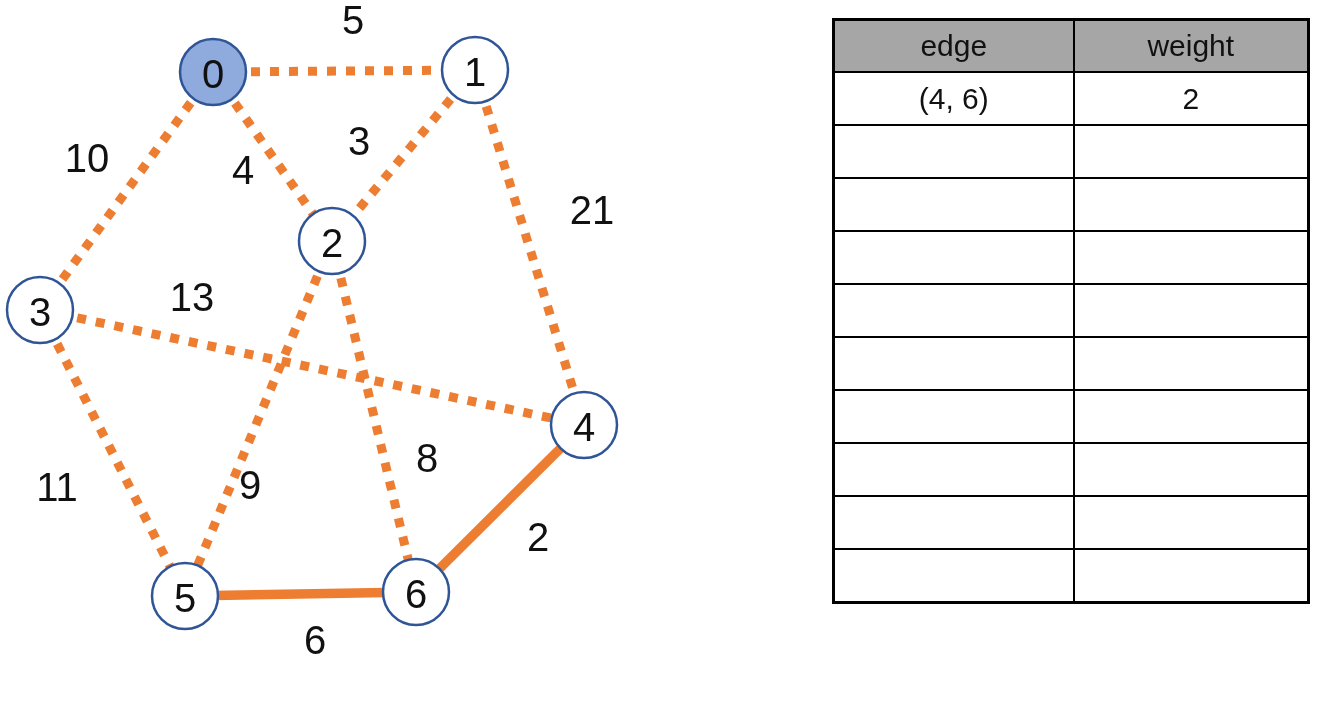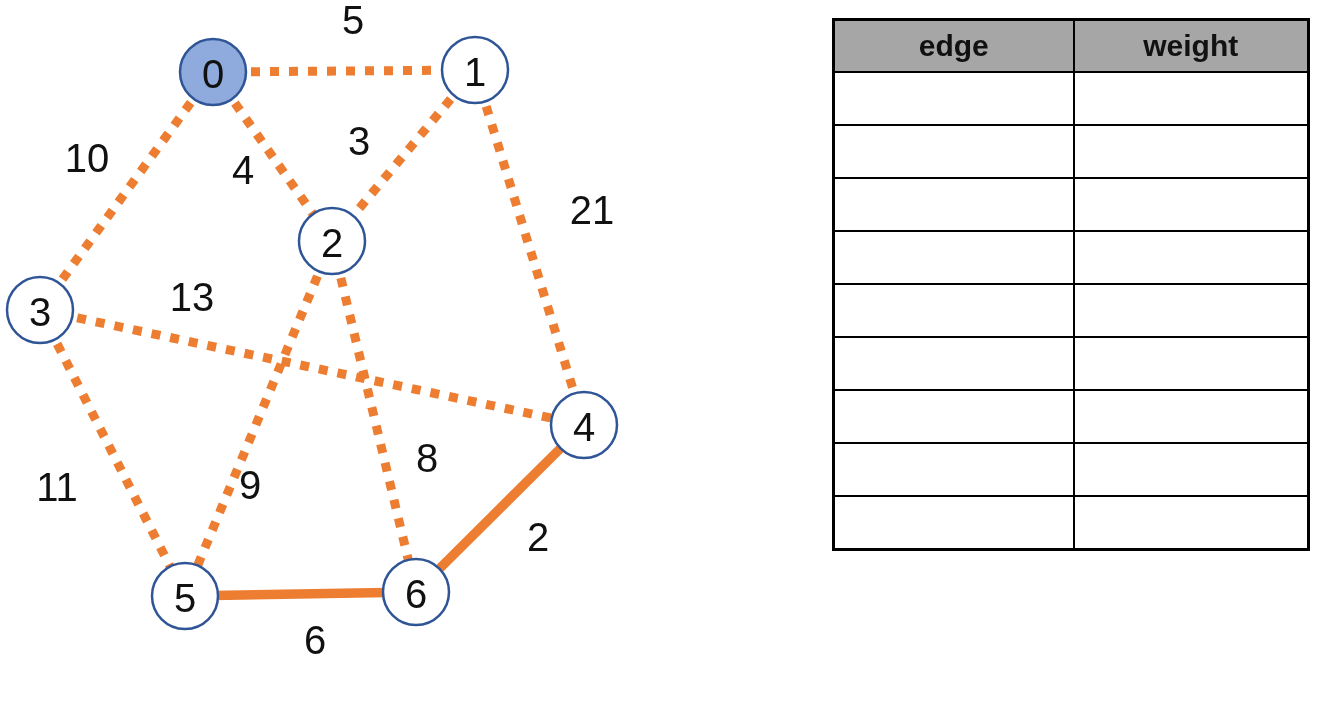--- a/index.html
+++ b/index.html
@@ -35,21 +35,21 @@
     height: 51px;
     text-align: center;
     vertical-align: middle;
     font-size: 30px;
     color: #111111;
     padding: 0;
     overflow: hidden;
   }
   #edge-table th {
     background: #a6a6a6;
-    font-weight: bold;
+    font-weight: normal;
     height: 50px;
   }
   #edge-table col.col-edge { width: 240px; }
   #edge-table col.col-weight { width: 235px; }
 </style>
 </head>
 <body>
 
 <div id="stage">
 
@@ -98,20 +98,24 @@
       <col class="col-weight">
     </colgroup>
     <thead>
       <tr>
         <th>edge</th>
         <th>weight</th>
       </tr>
     </thead>
     <tbody>
         <tr>
+          <td>(4, 6)</td>
+          <td>2</td>
+        </tr>
+        <tr>
           <td></td>
           <td></td>
         </tr>
         <tr>
           <td></td>
           <td></td>
         </tr>
         <tr>
           <td></td>
           <td></td>

